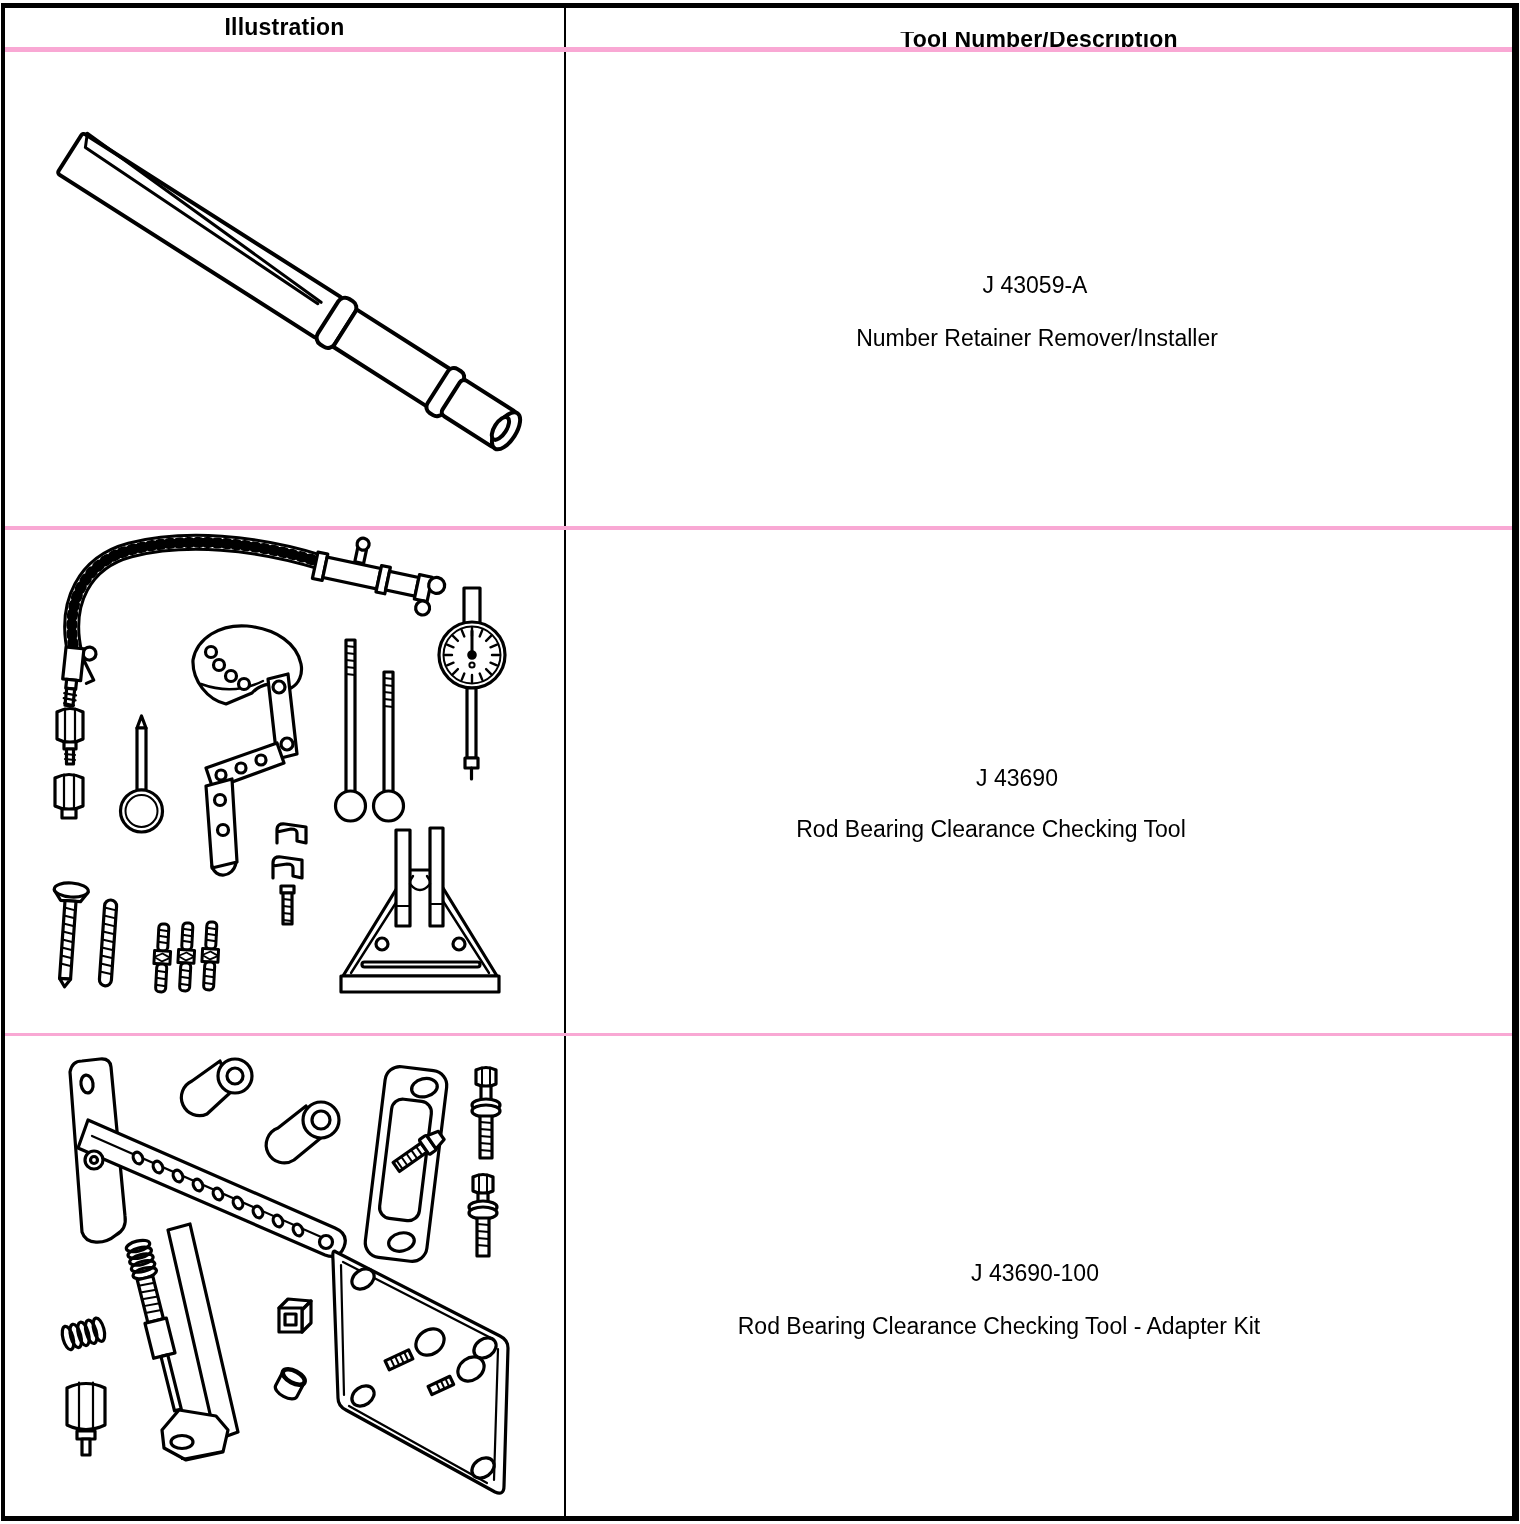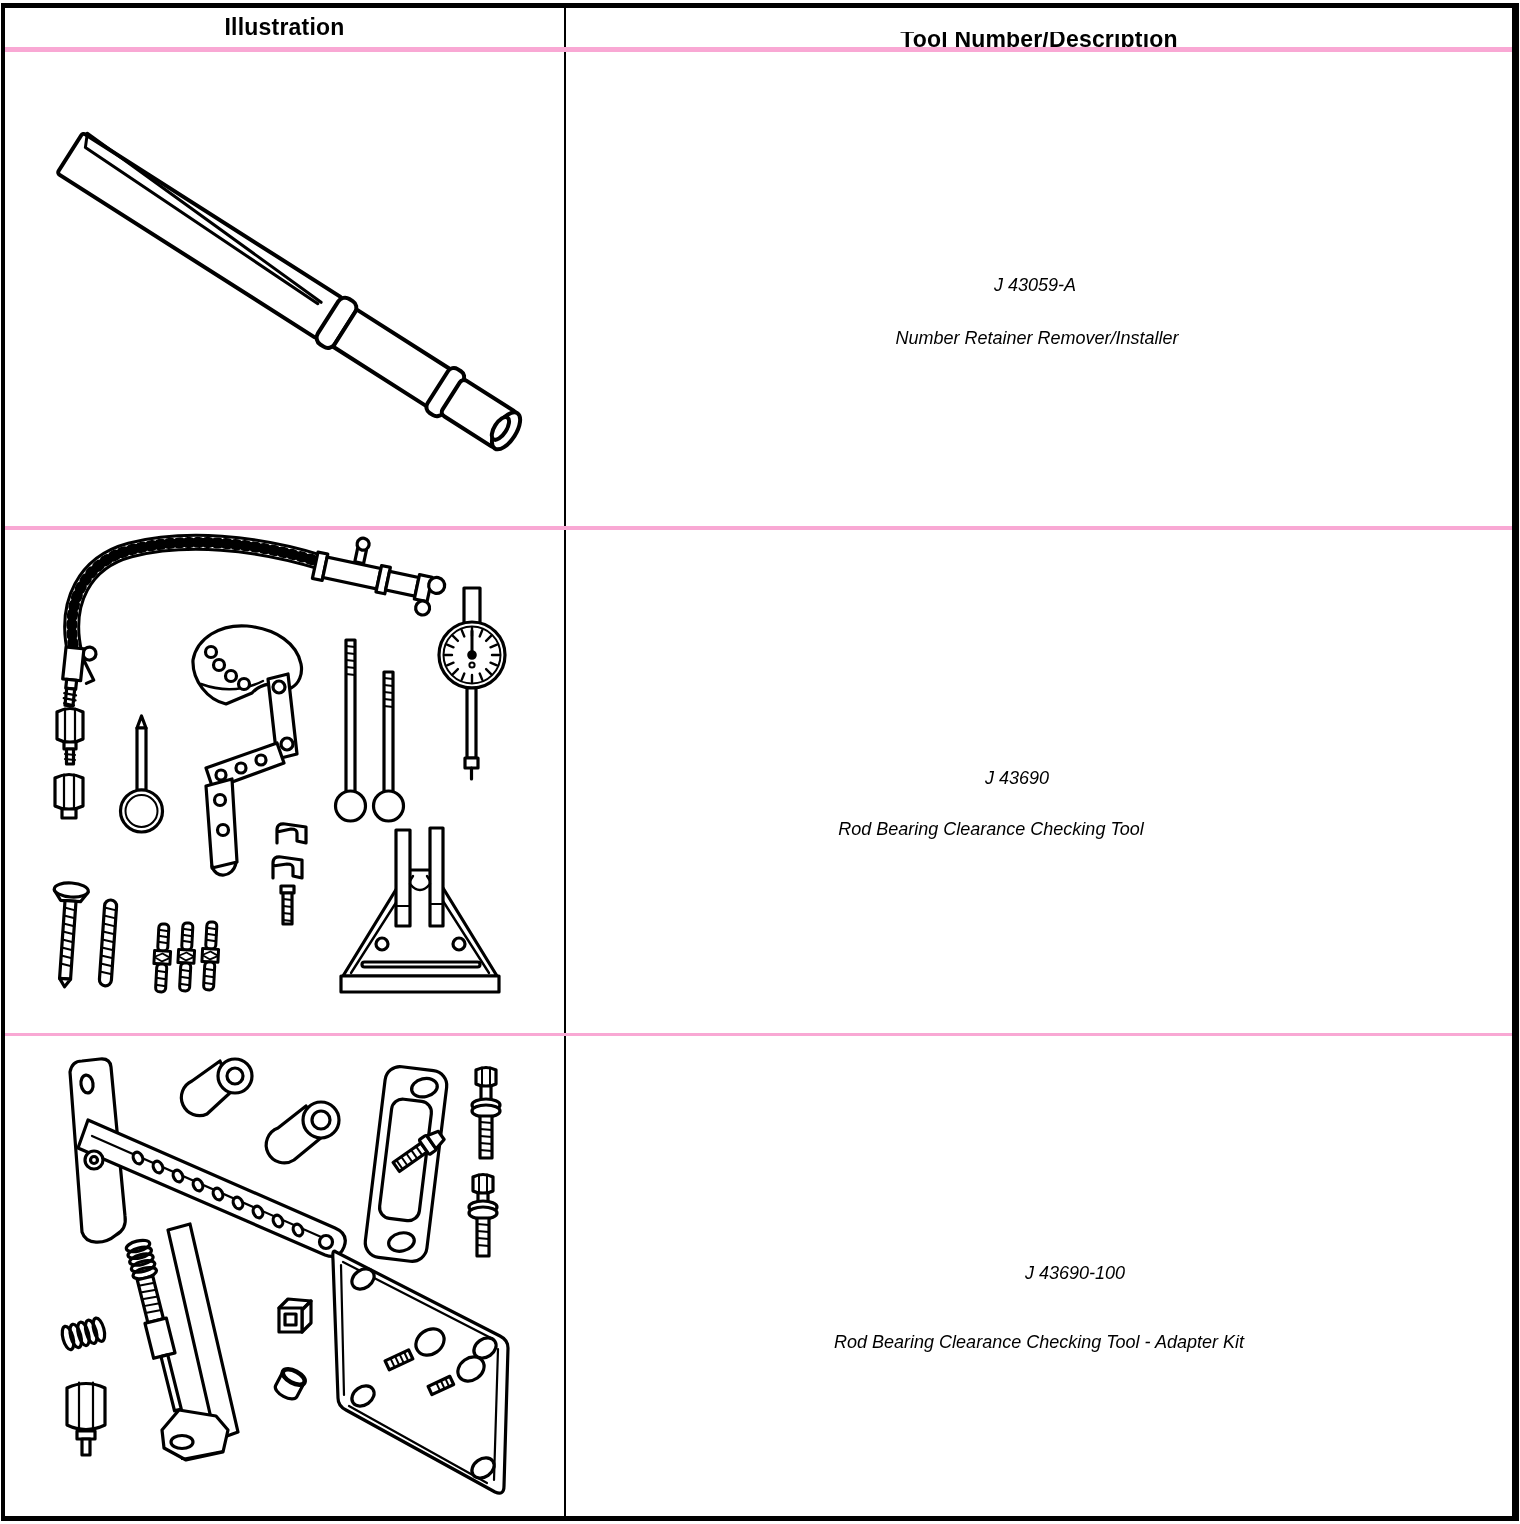--- a/index.html
+++ b/index.html
@@ -10,32 +10,32 @@
   .tbl {
     position:absolute; left:1px; top:3px; width:1518px; height:1518px;
     box-sizing:border-box; background:#fff;
     border-style:solid; border-color:#000; border-width:5px 7px 5px 4px;
     display:flex; flex-direction:column;
   }
   .row { display:flex; box-sizing:border-box; border-bottom:4px solid #f9a8d4; min-height:0; }
   .row.hdr { height:44px; border-bottom-width:5px; }
   .row.r1 { height:478px; }
   .row.r2 { height:506px; border-bottom-width:3px; }
-  .row.r3 { flex:1; border-bottom:none;gap:40px; }
+  .row.r3 { flex:1; border-bottom:none; }
   .cell-ill {
     width:561px; flex:none; box-sizing:border-box; border-right:2px solid #000;
     position:relative; overflow:hidden;
   }
   .cell-desc { flex:1; position:relative; overflow:hidden;margin-top:24px; }
   .hdr .cell-ill, .hdr .cell-desc {
     display:flex; align-items:center; justify-content:center;
     font-size:23px; font-weight:bold; letter-spacing:0.2px;
   }
   .tline { position:absolute; transform:translateX(-50%); white-space:nowrap;
-           font-size:18px; line-height:26px;font-style:italic; }
+           font-size:23px; line-height:26px; }
   .ill { position:absolute; }
   .ill-1 { left:35px; top:53px; }
   .ill-2 { left:20px; top:2px; }
   .ill-3 { left:25px; top:12px; }
 </style>
 </head>
 <body>
 
 <div class="page">
   <div class="tbl">
@@ -349,18 +349,18 @@
                 <rect x="8" y="-4.5" width="24" height="9"></rect>
                 <path d="M 13,-4.5 L 13,4.5 M 18,-4.5 L 18,4.5 M 23,-4.5 L 23,4.5" fill="none" stroke-width="2"></path>
               </g>
               <ellipse cx="441" cy="321" rx="14" ry="11" transform="rotate(-35 441 321)"></ellipse>
             </g>
           </g>
         </svg>
       </div>
       <div class="cell-desc">
         <div class="tline" style="left:469px; top:200px;">J 43690-100</div>
-        <div class="tline" style="left:433px; top:269px;text-align:center;">Rod Bearing Clearance Checking Tool - Adapter Kit</div>
+        <div class="tline" style="left:433px; top:253px;text-align:center;">Rod Bearing Clearance Checking Tool - Adapter Kit</div>
       </div>
     </div>
 
   </div>
 </div>
 
 </body></html>

